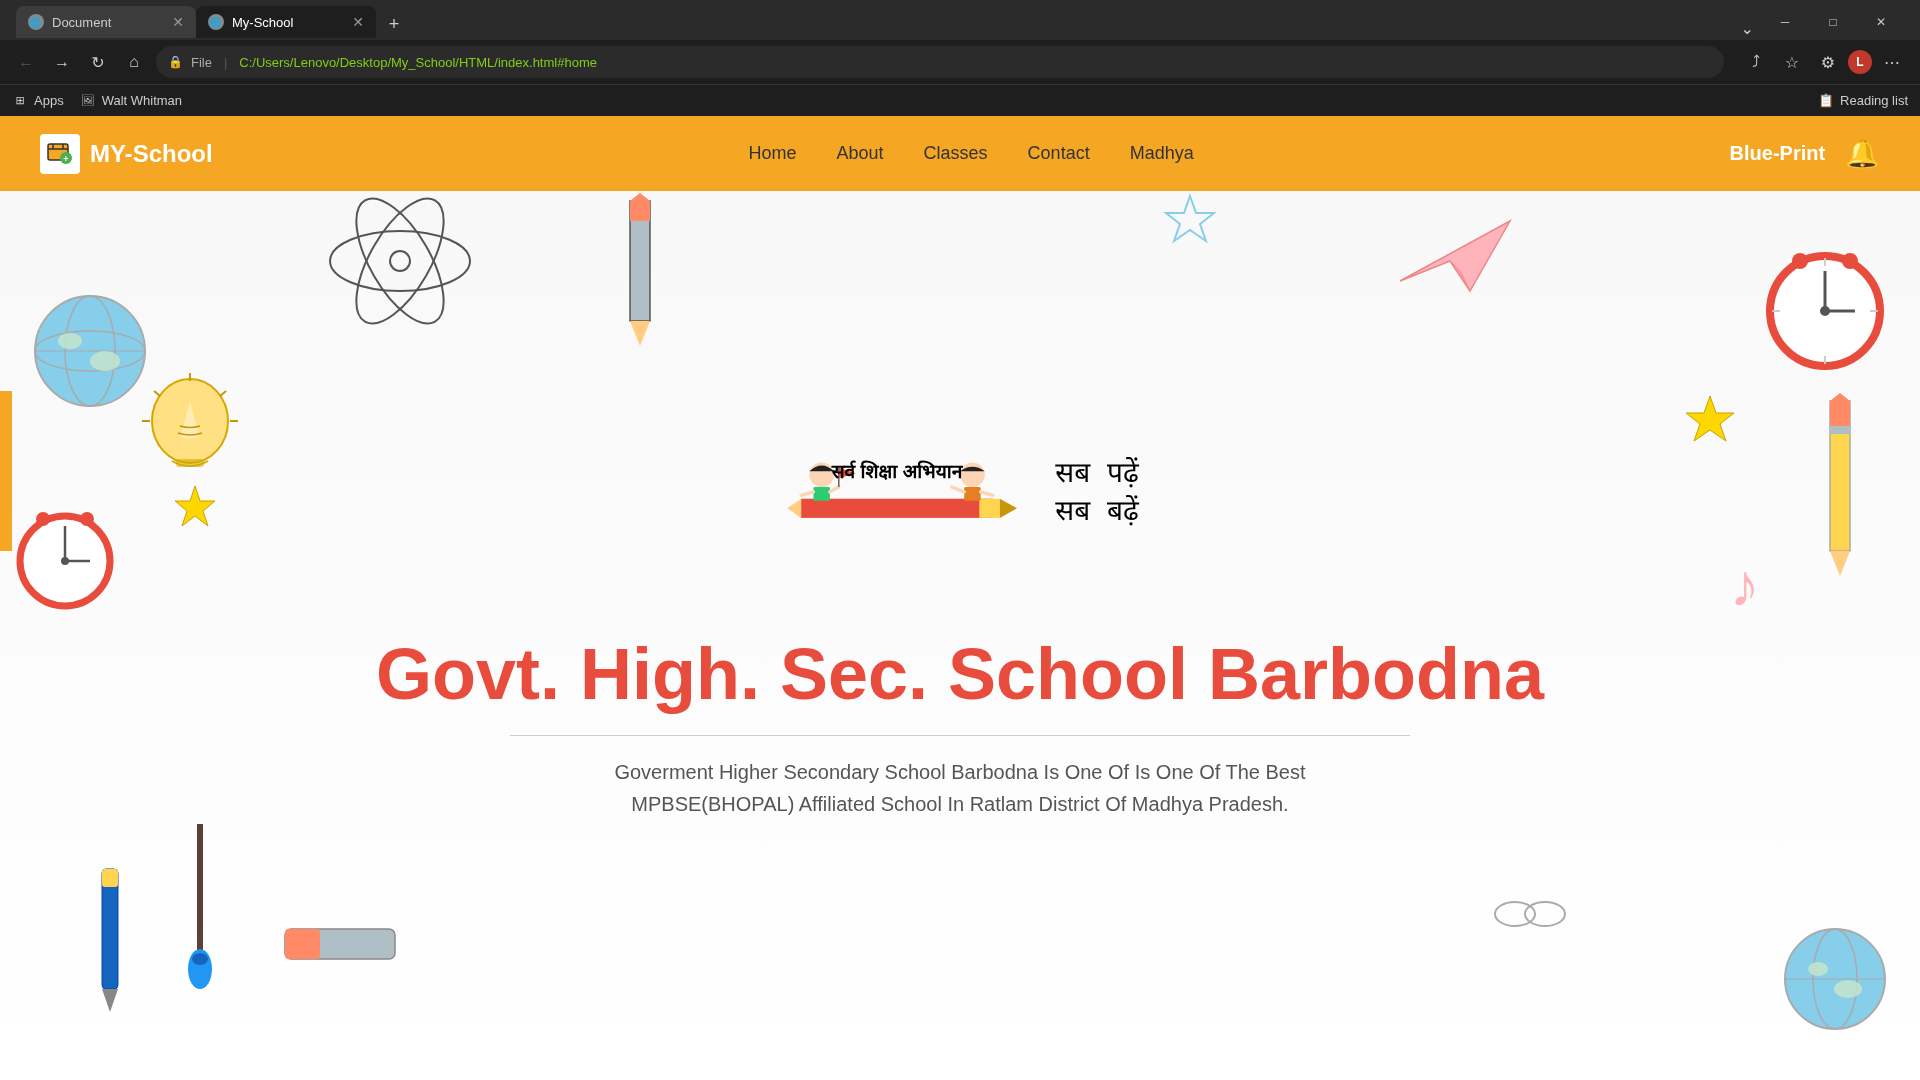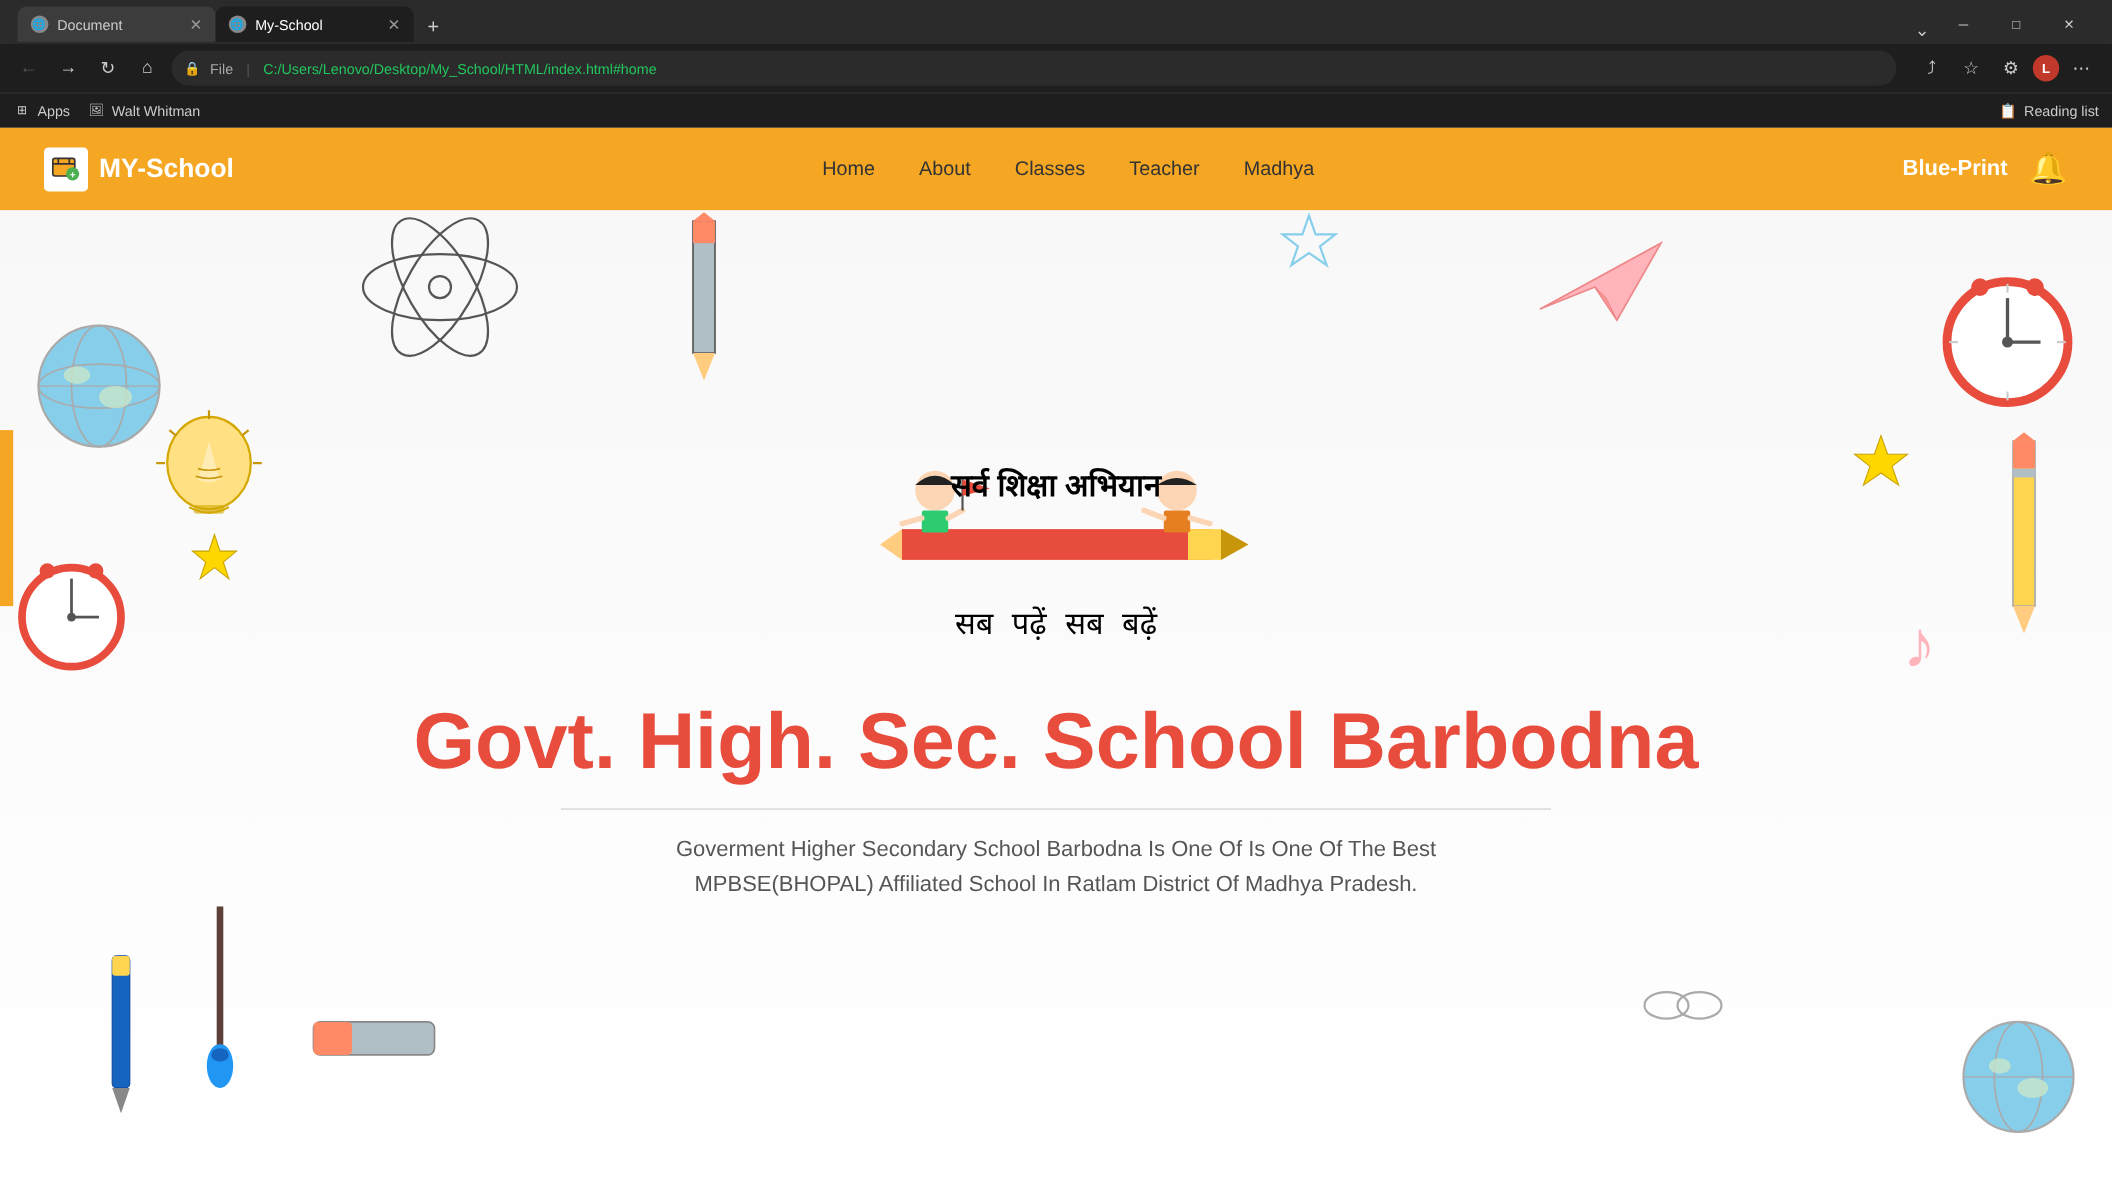--- a/index.html
+++ b/index.html
@@ -134,21 +134,21 @@
       gap: 8px;
       color: #ccc;
       font-size: 13px;
     }
 
     .url-icon {
       font-size: 12px;
       color: #888;
     }
 
-    .url-text { color: #22c55e; font-size: 13px; }
+    .url-text { color: #84cc16; font-size: 13px; }
 
     .toolbar-right {
       display: flex;
       align-items: center;
       gap: 4px;
       margin-left: 8px;
     }
 
     .toolbar-btn {
       width: 32px;
@@ -331,21 +331,21 @@
       flex-direction: column;
       align-items: center;
       text-align: center;
     }
 
     .hero-emblem {
       width: 400px;
       height: 200px;
       margin-bottom: 30px;
       display: flex;
-      flex-direction: column;
+      flex-direction: row;
       align-items: center;
       justify-content: center;
     }
 
     .emblem-sub-hindi {
       font-size: 28px;
       color: #000;
       font-family: Liberation Mono, monospace;
       margin-top: 10px;
     }
@@ -484,21 +484,21 @@
           <text x="20" y="22" text-anchor="middle" fill="white" font-size="9" font-weight="bold">+</text>
         </svg>
       </div>
       <span>MY-School</span>
     </div>
 
     <div class="nav-links">
       <a class="nav-link">Home</a>
       <a class="nav-link">About</a>
       <a class="nav-link">Classes</a>
-      <a class="nav-link">Teacher</a>
+      <a class="nav-link">Contact</a>
       <a class="nav-link">Madhya</a>
     </div>
 
     <div class="nav-right">
       <span class="blueprint-text">Blue-Print</span>
       <span class="bell-icon">🔔</span>
     </div>
   </nav>
 
   <div class="hero">

